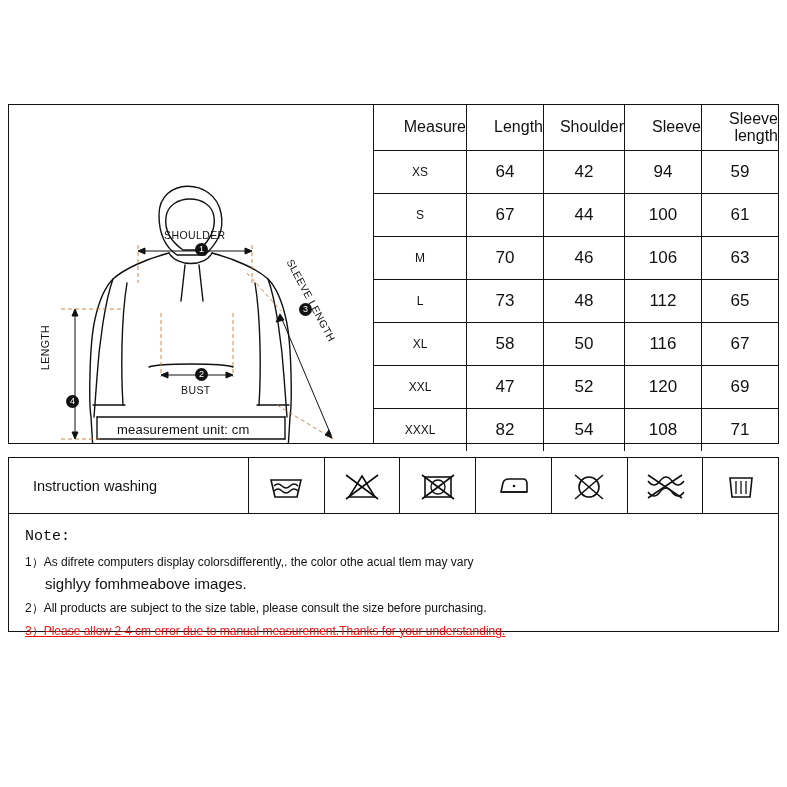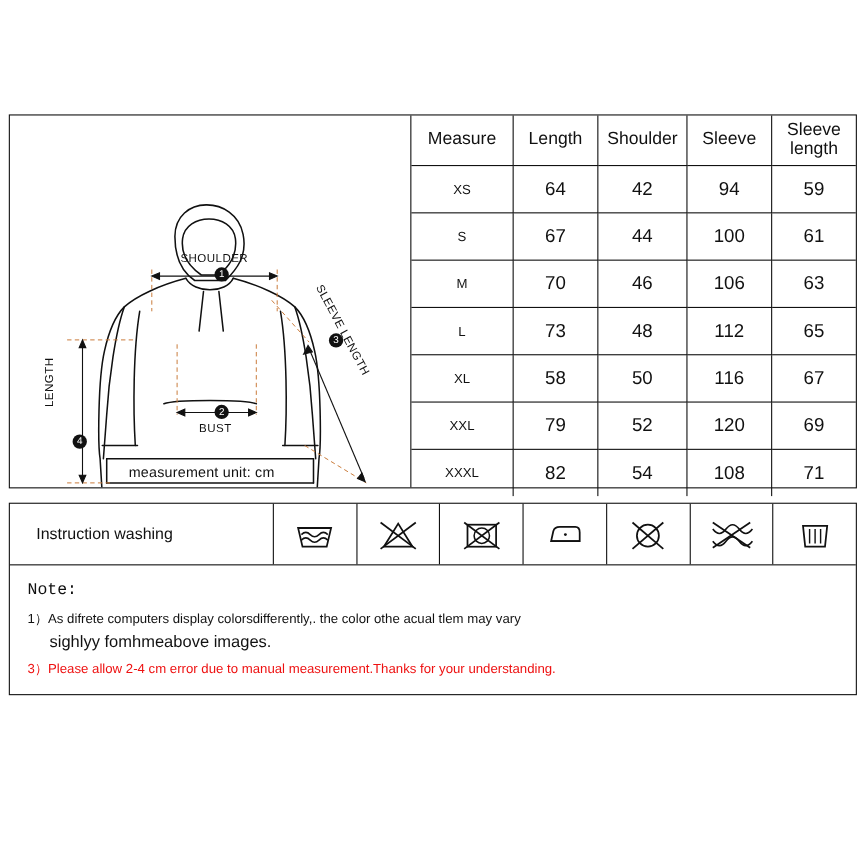--- a/index.html
+++ b/index.html
@@ -71,21 +71,21 @@
   table.size-table tbody td {
     height: 42px;
   }
   table.size-table tbody td:first-child {
     font-size: 12px;
   }
   table.size-table th:first-child,
   table.size-table td:first-child { border-left: none; }
   table.size-table th:last-child,
   table.size-table td:last-child { border-right: none; }
-  table.size-table thead th { border-top: none; }
+  table.size-table thead th { border-top: none; text-align: right; }
   table.size-table tbody tr:last-child td { border-bottom: none; }
 
   
   .lbl {
     position: absolute;
     font-size: 10.5px;
     letter-spacing: 0.4px;
     color: #111;
     white-space: nowrap;
   }
@@ -172,21 +172,21 @@
     line-height: 1.45;
     margin-bottom: 5px;
     white-space: nowrap;
   }
   .note-sub {
     font-size: 15px;
     line-height: 1.45;
     margin: -3px 0 5px 20px;
     white-space: nowrap;
   }
-  .note-red { color: #ee1111; }
+  .note-red { color: #ee1111; text-decoration: underline; }
 </style>
 </head>
 <body>
 
 <div class="page">
 
   <div class="top-section">
 
     <div class="diagram-pane">
       <svg width="365" height="338" viewBox="0 0 365 338">
@@ -315,21 +315,21 @@
           </tr>
           <tr>
             <td>XL</td>
             <td>58</td>
             <td>50</td>
             <td>116</td>
             <td>67</td>
           </tr>
           <tr>
             <td>XXL</td>
-            <td>79</td>
+            <td>47</td>
             <td>52</td>
             <td>120</td>
             <td>69</td>
           </tr>
           <tr>
             <td>XXXL</td>
             <td>82</td>
             <td>54</td>
             <td>108</td>
             <td>71</td>
@@ -401,17 +401,18 @@
           <line x1="21" y1="11" x2="21" y2="24" stroke="#111" stroke-width="1.3"></line>
           <line x1="26" y1="11" x2="26" y2="24" stroke="#111" stroke-width="1.3"></line>
         </svg>
       </div>
     </div>
 
     <div class="note-block">
       <div class="note-title">Note:</div>
       <div class="note-line">1）As difrete computers display colorsdifferently,. the color othe acual tlem may vary</div>
       <div class="note-sub">sighlyy fomhmeabove images.</div>
+      <div class="note-line">2）All products are subject to the size table, please consult the size before purchasing.</div>
       <div class="note-line note-red">3）Please allow 2-4 cm error due to manual measurement.Thanks for your understanding.</div>
     </div>
   </div>
 
 </div>
 
 </body></html>

